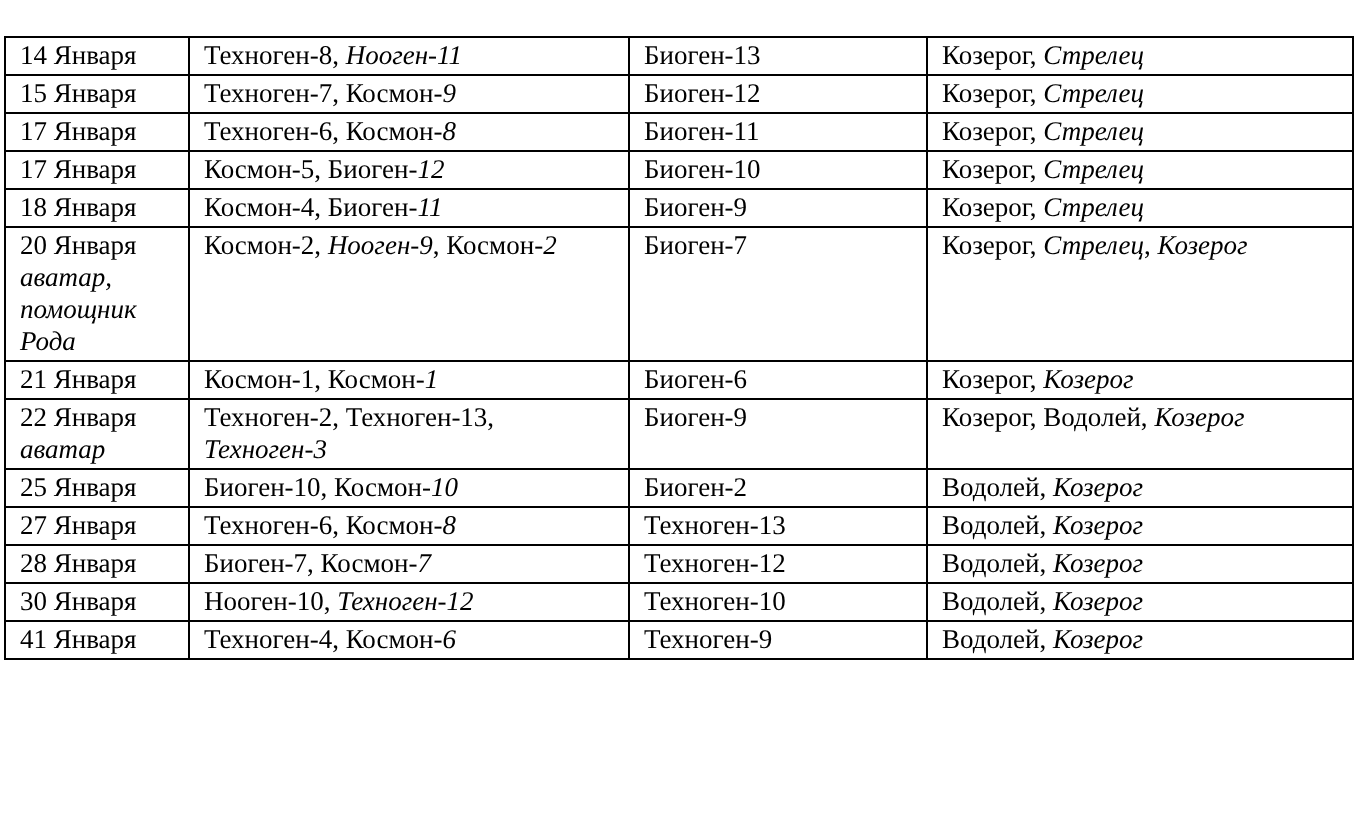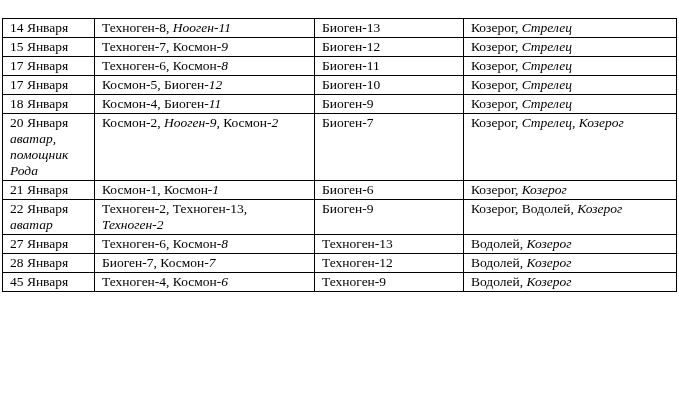--- a/index.html
+++ b/index.html
@@ -151,31 +151,45 @@
             <div class="line"><span>Козерог, </span><i>Козерог</i></div>
           </td>
         </tr>
         <tr>
           <td>
             <div class="line"><span>22 Января</span></div>
             <div class="line"><i>аватар</i></div>
           </td>
           <td>
             <div class="line"><span>Техноген-2, Техноген-13,</span></div>
-            <div class="line"><i>Техноген-2</i></div>
+            <div class="line"><i>Техноген-3</i></div>
           </td>
           <td>
             <div class="line"><span>Биоген-9</span></div>
           </td>
           <td>
             <div class="line"><span>Козерог, Водолей, </span><i>Козерог</i></div>
           </td>
         </tr>
         <tr>
           <td>
+            <div class="line"><span>25 Января</span></div>
+          </td>
+          <td>
+            <div class="line"><span>Биоген-10, Космон-</span><i>10</i></div>
+          </td>
+          <td>
+            <div class="line"><span>Биоген-2</span></div>
+          </td>
+          <td>
+            <div class="line"><span>Водолей, </span><i>Козерог</i></div>
+          </td>
+        </tr>
+        <tr>
+          <td>
             <div class="line"><span>27 Января</span></div>
           </td>
           <td>
             <div class="line"><span>Техноген-6, Космон-</span><i>8</i></div>
           </td>
           <td>
             <div class="line"><span>Техноген-13</span></div>
           </td>
           <td>
             <div class="line"><span>Водолей, </span><i>Козерог</i></div>
@@ -190,21 +204,35 @@
           </td>
           <td>
             <div class="line"><span>Техноген-12</span></div>
           </td>
           <td>
             <div class="line"><span>Водолей, </span><i>Козерог</i></div>
           </td>
         </tr>
         <tr>
           <td>
-            <div class="line"><span>45 Января</span></div>
+            <div class="line"><span>30 Января</span></div>
+          </td>
+          <td>
+            <div class="line"><span>Нооген-10, </span><i>Техноген-12</i></div>
+          </td>
+          <td>
+            <div class="line"><span>Техноген-10</span></div>
+          </td>
+          <td>
+            <div class="line"><span>Водолей, </span><i>Козерог</i></div>
+          </td>
+        </tr>
+        <tr>
+          <td>
+            <div class="line"><span>41 Января</span></div>
           </td>
           <td>
             <div class="line"><span>Техноген-4, Космон-</span><i>6</i></div>
           </td>
           <td>
             <div class="line"><span>Техноген-9</span></div>
           </td>
           <td>
             <div class="line"><span>Водолей, </span><i>Козерог</i></div>
           </td>

